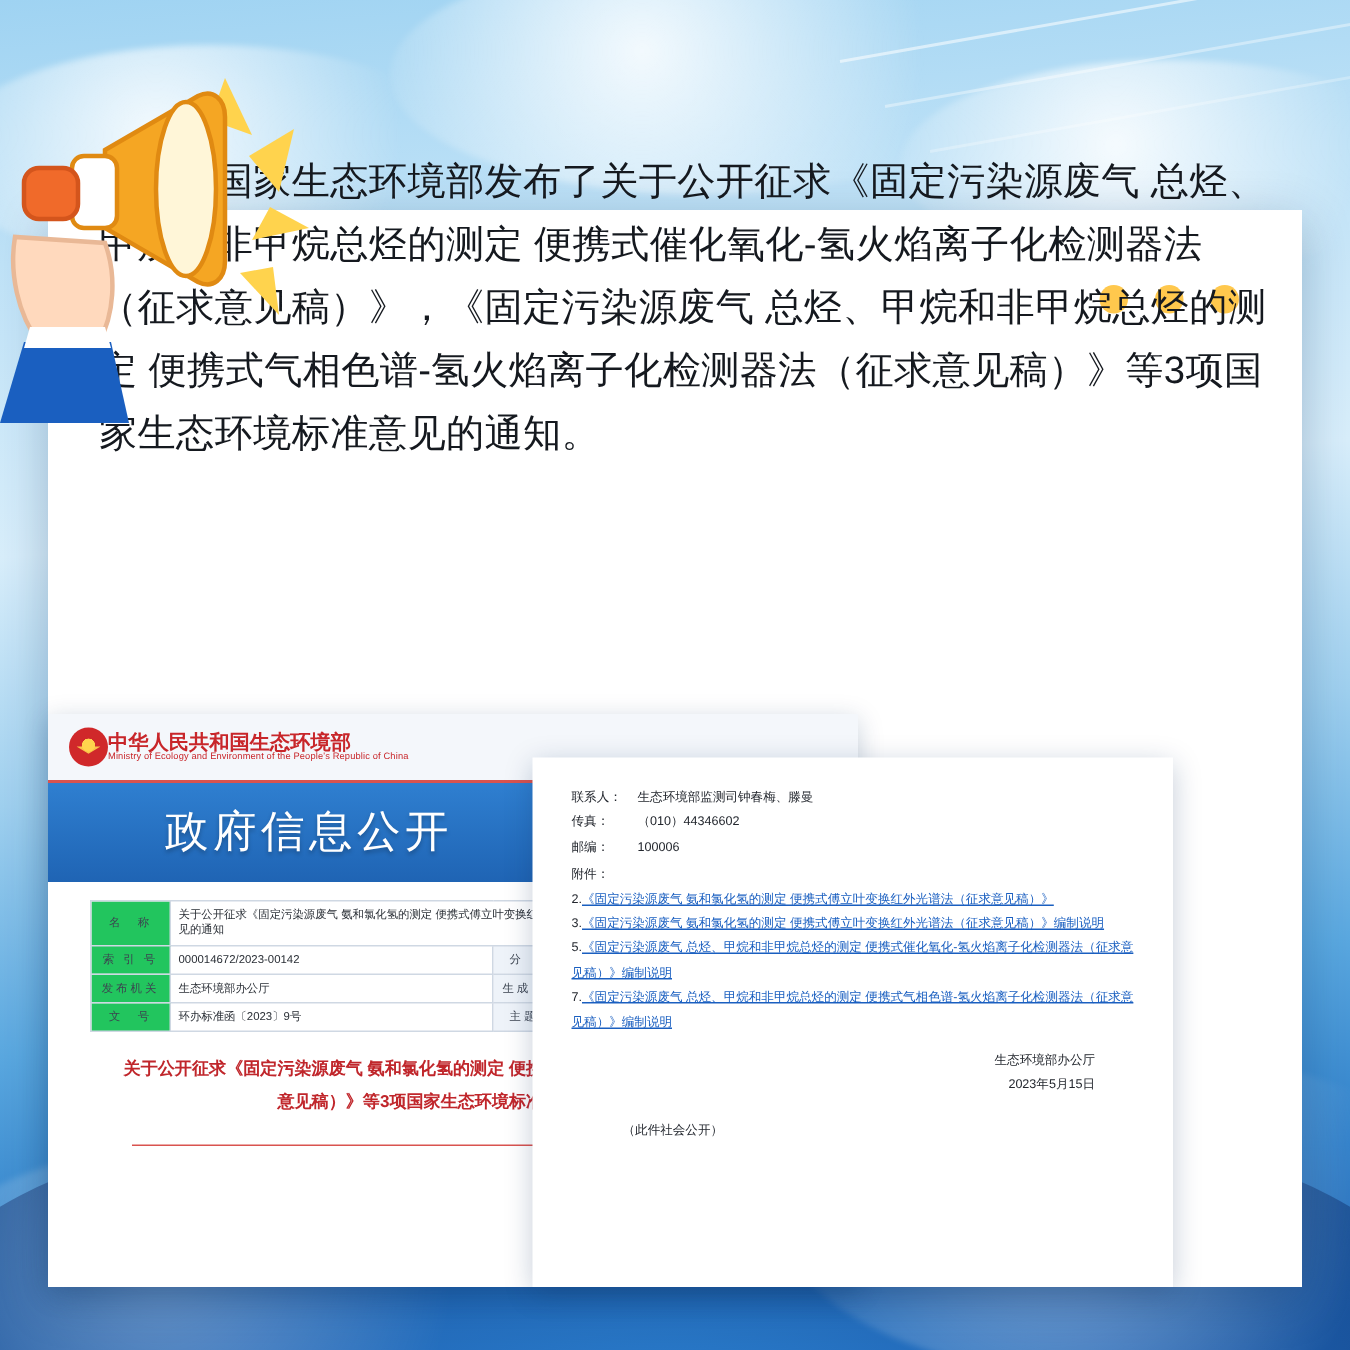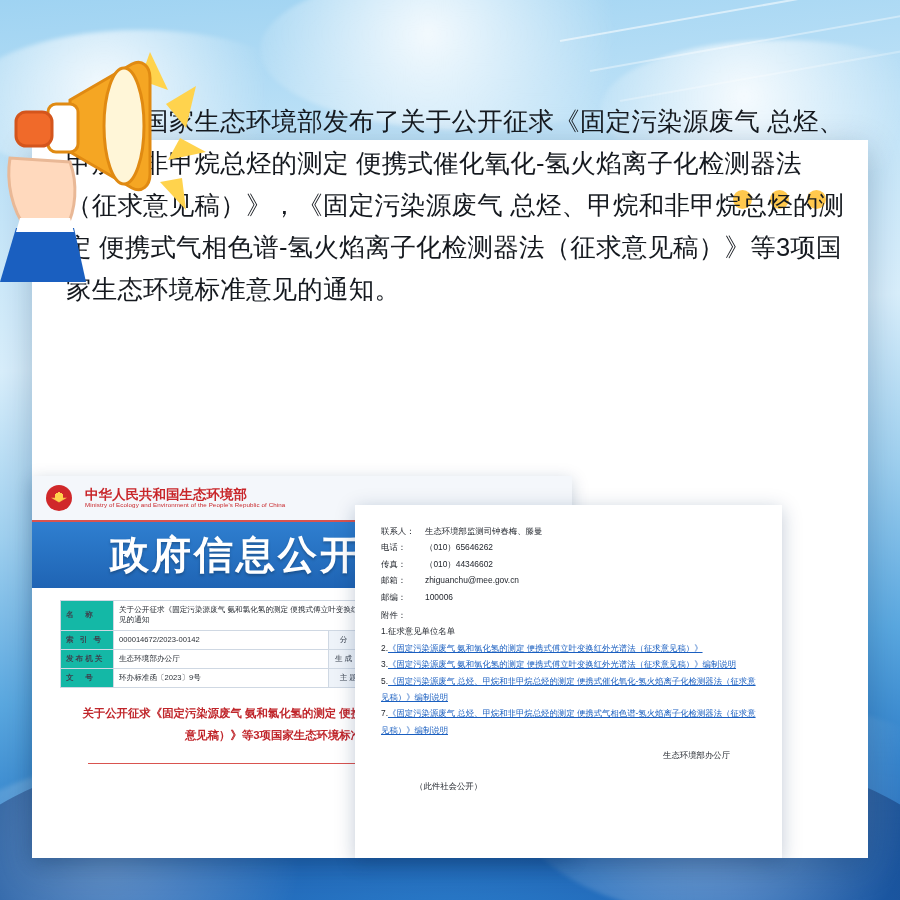--- a/index.html
+++ b/index.html
@@ -57,21 +57,21 @@
   }
 
   
   .docA{
     position:absolute;left:32px;top:476px;width:540px;height:382px;
     background:#ffffff;box-shadow:0 4px 16px rgba(10,45,90,.22);
     overflow:hidden;
   }
   .docA-head{
     height:44px;background:#f4f7fb;border-bottom:2px solid #d9534f;
-    display:flex;align-items:center;gap:13px;padding:0 14px;position:relative;
+    display:flex;align-items:center;gap:0;padding:0 14px;position:relative;
   }
   .emblem{
     width:26px;height:26px;border-radius:50%;
     background:radial-gradient(circle at 50% 45%,#ffd34d 0 22%,#d0282a 23% 100%);
     position:relative;flex:none;
   }
   .emblem:after{
     content:"";position:absolute;left:50%;top:52%;width:16px;height:8px;
     transform:translate(-50%,-50%);
     background:linear-gradient(#ffd34d,#ffd34d);
@@ -79,29 +79,29 @@
     opacity:.9;
   }
   .gov-cn{font-size:13.5px;color:#c8262a;font-weight:bold;line-height:1.15;}
   .gov-en{font-size:6.2px;color:#c8262a;line-height:1.1;letter-spacing:.1px;}
   .docA-banner{
     height:66px;
     background:linear-gradient(180deg,#2f7fd0 0%,#1f64b4 100%);
     display:flex;align-items:center;padding-left:78px;
   }
   .docA-banner span{
-    font-size:39px;font-weight:bold;color:#ffffff;letter-spacing:3px;
+    font-size:29px;font-weight:normal;color:#ffffff;letter-spacing:3px;
     text-shadow:0 2px 3px rgba(0,0,0,.25);
   }
   .docA-body{padding:12px 28px 0 28px;background:#fff;}
   .meta-table{width:100%;border-collapse:collapse;font-size:7.6px;color:#2a2f36;}
   .meta-table td{
     border:1px solid #cfd8e3;padding:4px 5px;line-height:1.35;vertical-align:middle;
   }
-  .meta-lbl{background:#14b8a6;width:42px;color:#3c4busy;color:#3c4450;text-align:left;letter-spacing:2px;font-weight:bold;}
+  .meta-lbl{background:#22c55e;width:42px;color:#3c4busy;color:#3c4450;text-align:center;letter-spacing:2px;}
   .meta-lbl2{background:#eef3f9;width:40px;text-align:center;letter-spacing:2px;color:#3c4450;}
   .docA-title{
     margin:14px 18px 0 18px;text-align:center;color:#c0262b;font-weight:bold;
     font-size:11.4px;line-height:1.95;
   }
   .docA-rule{margin:16px 28px 0 28px;border-top:1px solid #d9534f;}
 
   
   .docB{
     position:absolute;left:355px;top:505px;width:427px;height:353px;
@@ -189,51 +189,43 @@
       <div class="docA-title">关于公开征求《固定污染源废气 氨和氯化氢的测定 便携式傅立叶变换红外光谱法（征求意见稿）》等3项国家生态环境标准意见的通知</div>
       <div class="docA-rule"></div>
     </div>
   </div>
 
   <div class="docB">
     <div class="row">
       <span class="lbl">联系人：</span><span>生态环境部监测司钟春梅、滕曼</span>
     </div>
     <div class="row">
-      <span class="lbl">电话：</span><span>（010）65646262</span>
-    </div>
-    <div class="row">
       <span class="lbl">传真：</span><span>（010）44346602</span>
-    </div>
-    <div class="row">
-      <span class="lbl">邮箱：</span><span>zhiguanchu@mee.gov.cn</span>
     </div>
     <div class="row">
       <span class="lbl">邮编：</span><span>100006</span>
     </div>
     <div class="attach">附件：</div>
 
     <div>
-      <span>1.</span><span>征求意见单位名单</span>
-    </div>
-    <div>
       <span>2.</span><span class="link">《固定污染源废气 氨和氯化氢的测定 便携式傅立叶变换红外光谱法（征求意见稿）》</span>
     </div>
     <div>
       <span>3.</span><span class="link">《固定污染源废气 氨和氯化氢的测定 便携式傅立叶变换红外光谱法（征求意见稿）》编制说明</span>
     </div>
     <div>
       <span>5.</span><span class="link">《固定污染源废气 总烃、甲烷和非甲烷总烃的测定 便携式催化氧化-氢火焰离子化检测器法（征求意见稿）》编制说明</span>
     </div>
     <div>
       <span>7.</span><span class="link">《固定污染源废气 总烃、甲烷和非甲烷总烃的测定 便携式气相色谱-氢火焰离子化检测器法（征求意见稿）》编制说明</span>
     </div>
 
     <div class="sign">
       <div>生态环境部办公厅</div>
+      <div>2023年5月15日</div>
     </div>
     <div class="footnote">（此件社会公开）</div>
   </div>
 
   <svg class="mega" viewBox="0 0 250 240">
     <g>
       <path d="M150 10 L168 48 L140 38 Z" fill="#ffd34d"></path>
       <path d="M196 44 L186 86 L166 62 Z" fill="#ffd34d"></path>
       <path d="M206 110 L168 118 L180 96 Z" fill="#ffd34d"></path>
       <path d="M186 168 L160 140 L182 136 Z" fill="#ffd34d"></path>

